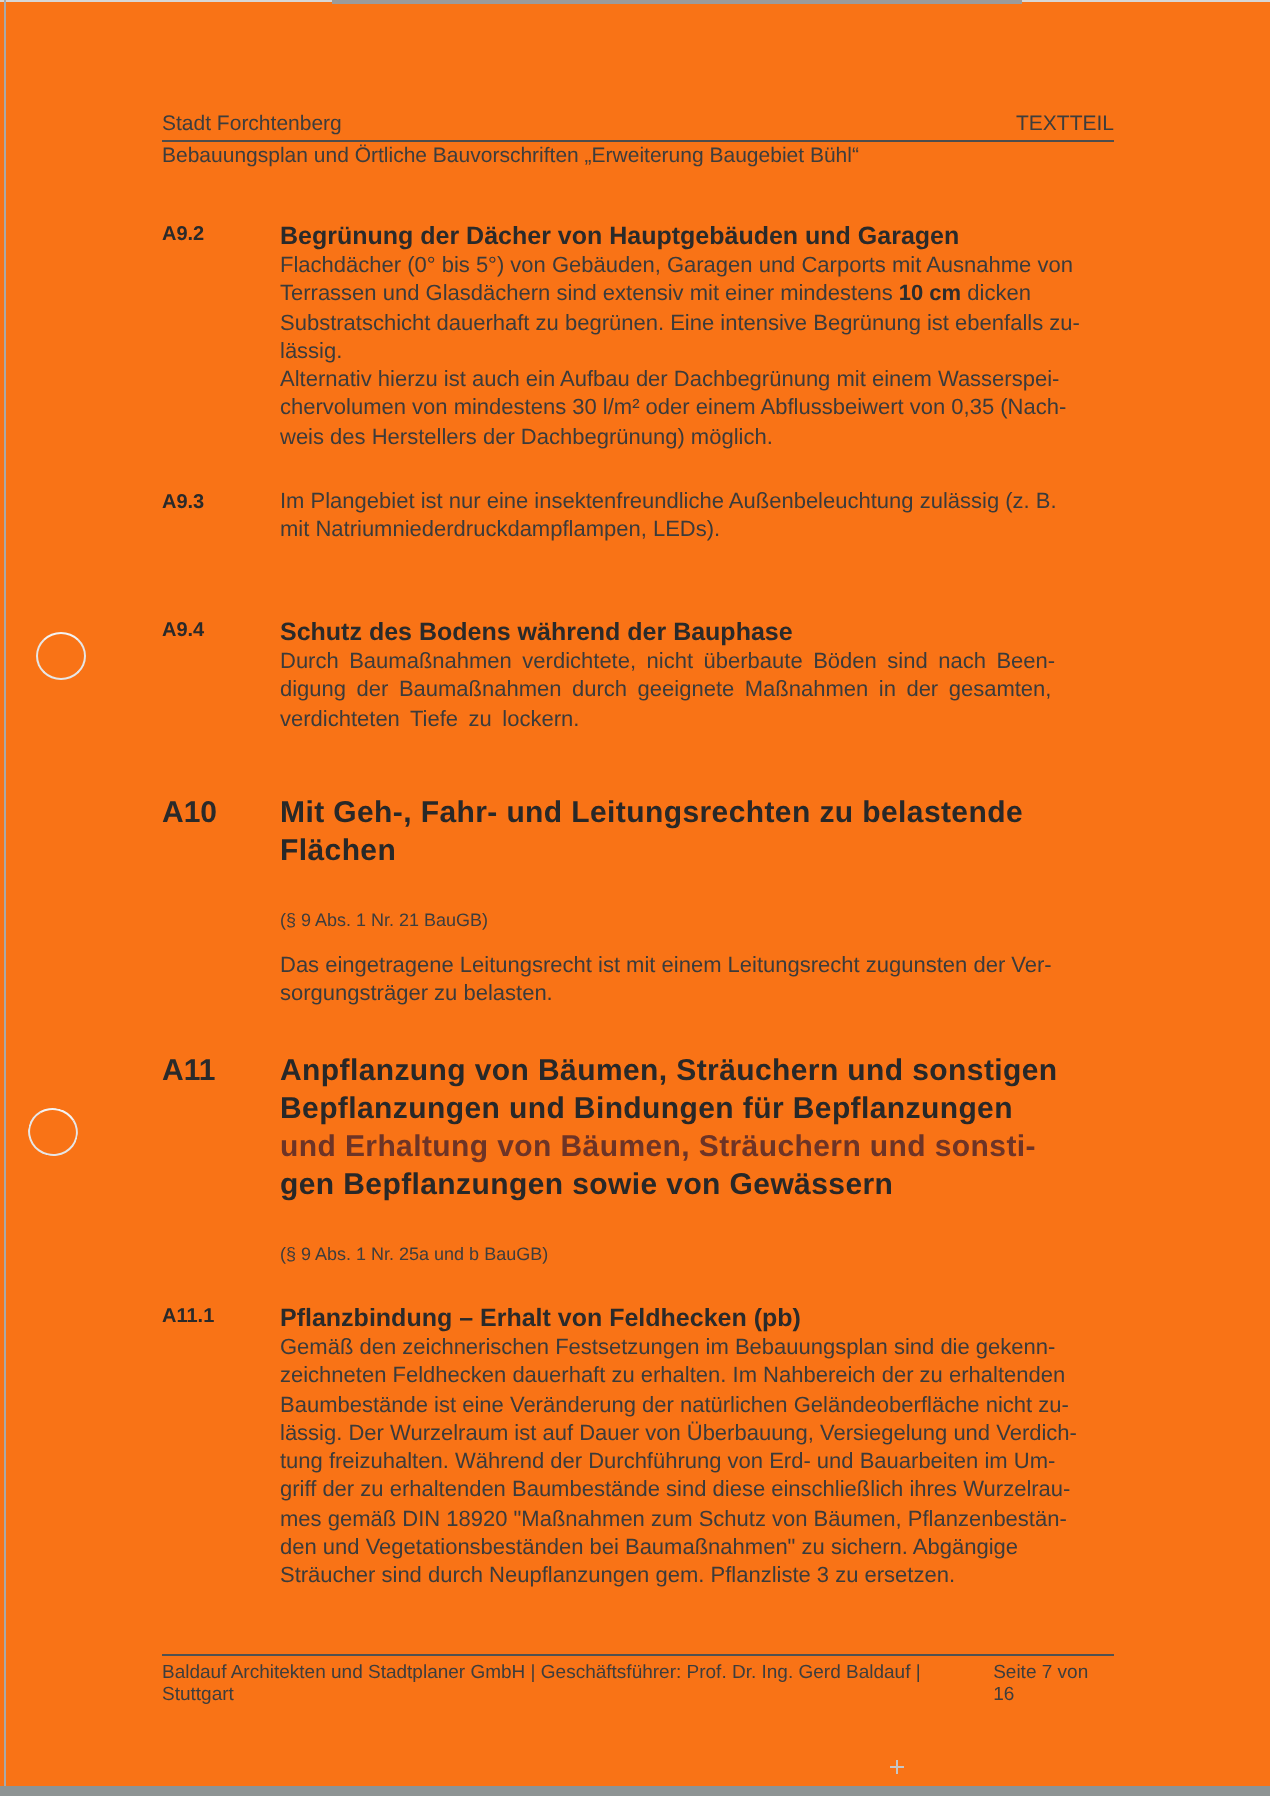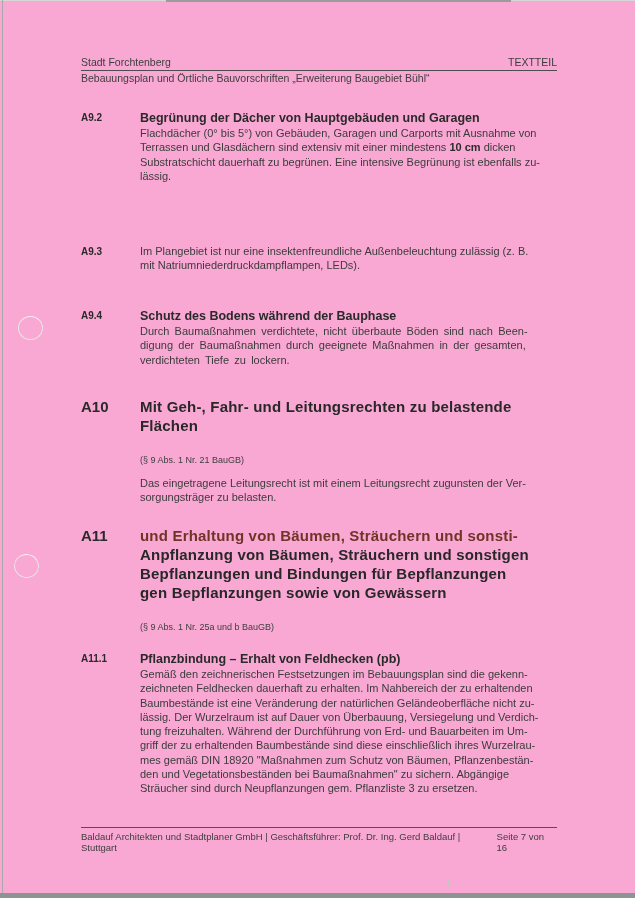--- a/index.html
+++ b/index.html
@@ -1,17 +1,17 @@
 <!DOCTYPE html>
 <html><head>
 <meta charset="utf-8">
 <style>
   html,body{margin:0;padding:0;background:#ffffff;}
   .page{
-    position:relative;width:635px;height:898px;background:#f9a8d4;overflow:hidden;
+    position:relative;width:635px;height:898px;background:#f97316;overflow:hidden;
     font-family:"Liberation Sans","DejaVu Sans",sans-serif;color:#3b3b3b;
   }
   
   .edge-left{position:absolute;left:2px;top:0;bottom:0;width:1px;background:#a9a9a9;}
   .edge-top{position:absolute;left:0;top:0;right:0;height:1px;background:#d7d7d7;}
   .edge-top-dark{position:absolute;left:166px;top:0;width:345px;height:2px;background:#9b9b9b;}
   .edge-bottom{position:absolute;left:0;right:0;bottom:0;height:5px;background:#8e9494;}
   .punch{position:absolute;width:23px;height:22px;border:1.5px solid #e6e6e6;border-radius:50%;border-top-color:#f3f3f3;}
   .punch-1{left:18px;top:316px;}
   .punch-2{left:14px;top:554px;transform:rotate(14deg);}
@@ -65,20 +65,23 @@
   </div>
 
   <section class="sec" style="top:110px">
     <div class="num">A9.2</div>
     <div>
       <h3 class="title">Begrünung der Dächer von Hauptgebäuden und Garagen</h3>
       <div class="body"><span class="pre">Flachdächer (0° bis 5°) von Gebäuden, Garagen und Carports mit Ausnahme von
 Terrassen und Glasdächern sind extensiv mit einer mindestens </span><b class="pre">10 cm</b><span class="pre"> dicken
 Substratschicht dauerhaft zu begrünen. Eine intensive Begrünung ist ebenfalls zu-
 lässig.</span></div>
+      <div class="body pre">Alternativ hierzu ist auch ein Aufbau der Dachbegrünung mit einem Wasserspei-
+chervolumen von mindestens 30 l/m² oder einem Abflussbeiwert von 0,35 (Nach-
+weis des Herstellers der Dachbegrünung) möglich.</div>
     </div>
   </section>
 
   <section class="sec" style="top:244px">
     <div class="num">A9.3</div>
     <div>
       <div class="body pre">Im Plangebiet ist nur eine insektenfreundliche Außenbeleuchtung zulässig (z. B.
 mit Natriumniederdruckdampflampen, LEDs).</div>
     </div>
   </section>
@@ -100,23 +103,23 @@
 Flächen</h2>
       <div class="legal">(§ 9 Abs. 1 Nr. 21 BauGB)</div>
       <div class="body pre gap-top">Das eingetragene Leitungsrecht ist mit einem Leitungsrecht zugunsten der Ver-
 sorgungsträger zu belasten.</div>
     </div>
   </section>
 
   <section class="sec big" style="top:526px">
     <div class="num">A11</div>
     <div>
-      <h2 class="big-title"><span class="pre red">und Erhaltung von Bäumen, Sträuchern und sonsti-
-</span><span class="pre">Anpflanzung von Bäumen, Sträuchern und sonstigen
+      <h2 class="big-title"><span class="pre">Anpflanzung von Bäumen, Sträuchern und sonstigen
 Bepflanzungen und Bindungen für Bepflanzungen
+</span><span class="pre red">und Erhaltung von Bäumen, Sträuchern und sonsti-
 </span><span class="pre">gen Bepflanzungen sowie von Gewässern</span></h2>
       <div class="legal">(§ 9 Abs. 1 Nr. 25a und b BauGB)</div>
     </div>
   </section>
 
   <section class="sec" style="top:651px">
     <div class="num">A11.1</div>
     <div>
       <h3 class="title">Pflanzbindung – Erhalt von Feldhecken (pb)</h3>
       <div class="body pre">Gemäß den zeichnerischen Festsetzungen im Bebauungsplan sind die gekenn-

